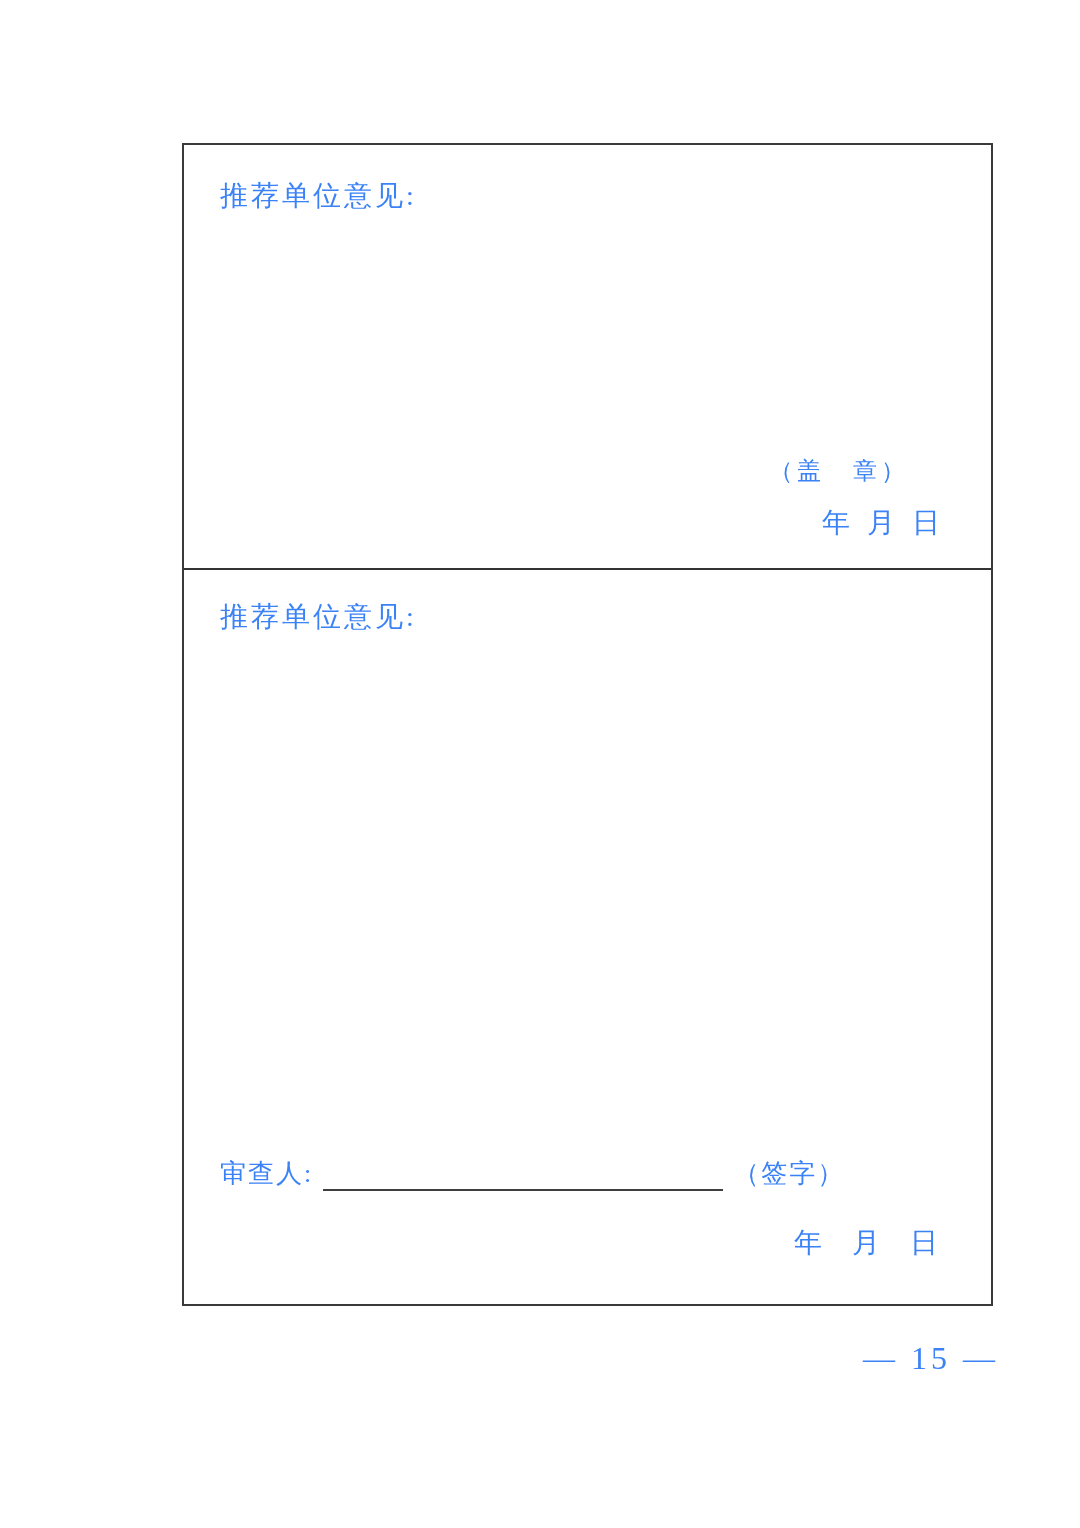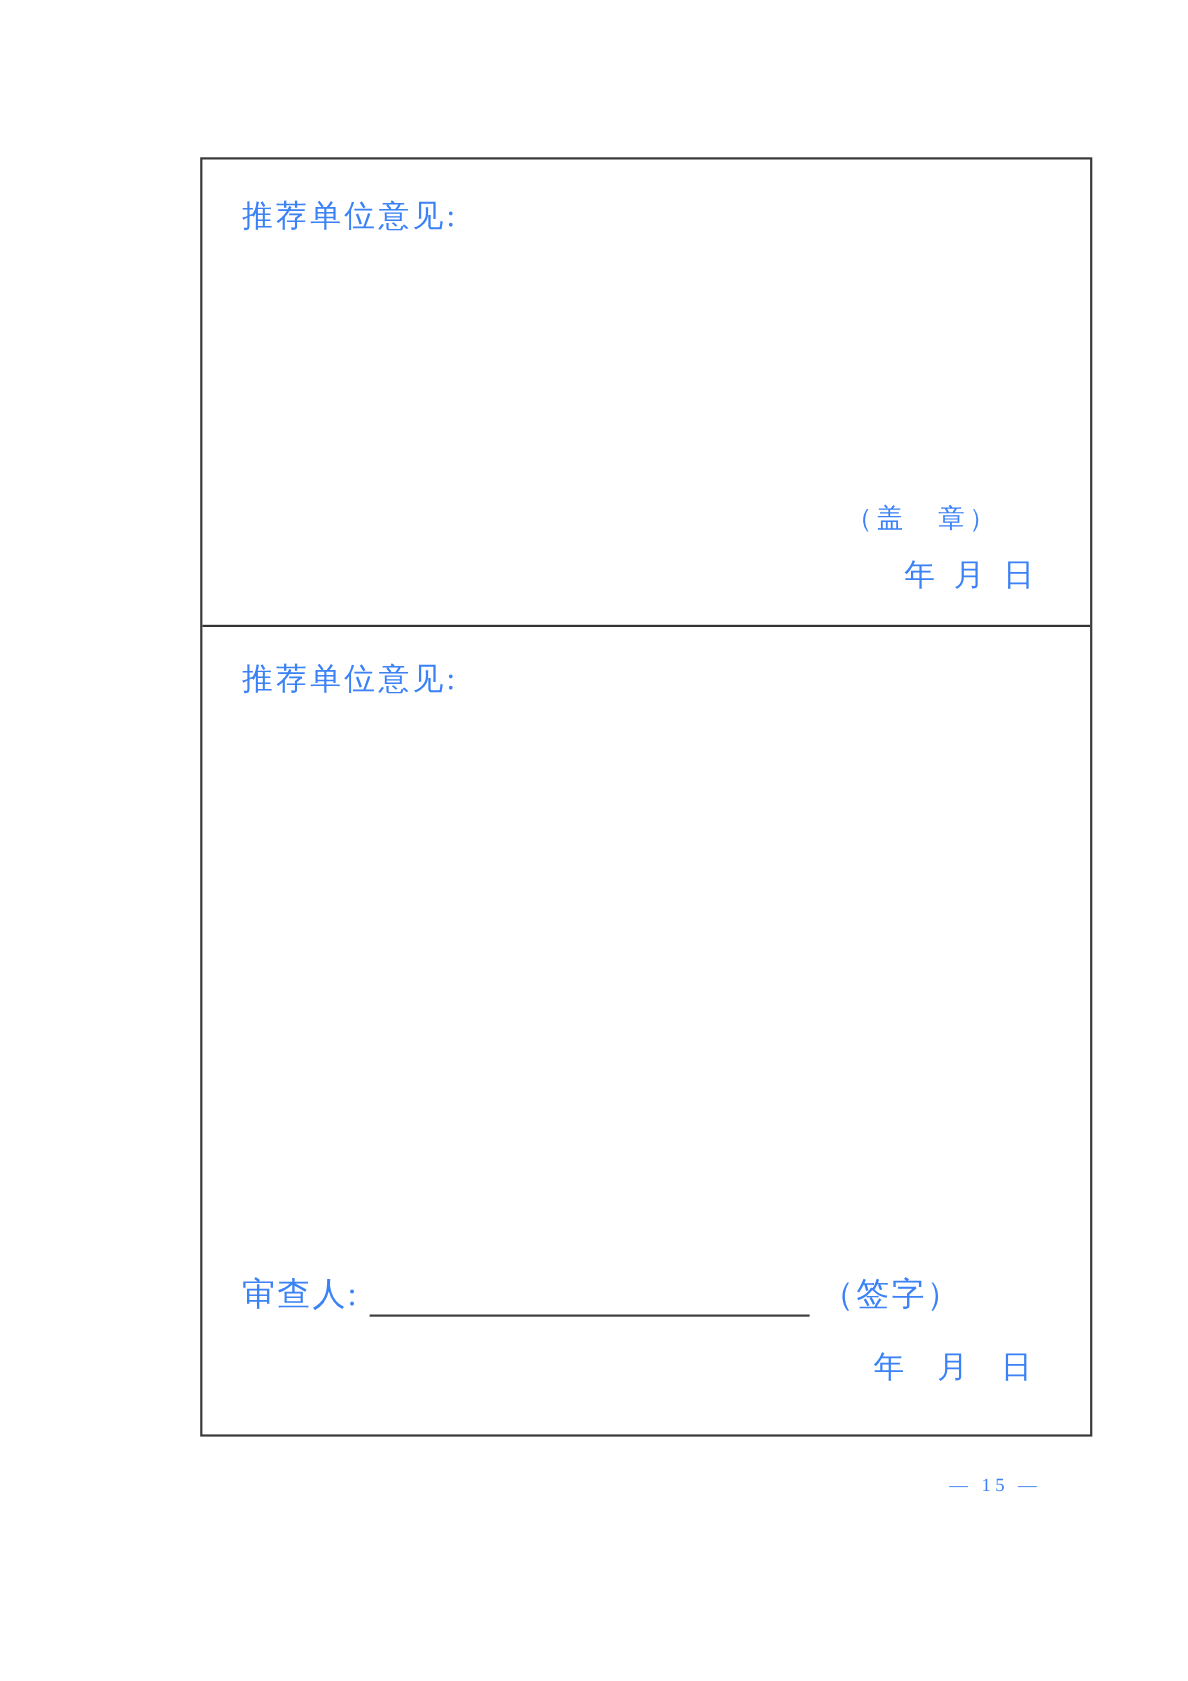--- a/index.html
+++ b/index.html
@@ -67,42 +67,42 @@
     left: 610px;
     top: 654px;
     gap: 30px;
   }
   .sign-row {
     position: absolute;
     left: 36px;
     top: 586px;
     display: flex;
     align-items: flex-end;
-    font-size: 30px;
+    font-size: 26px;
     white-space: nowrap;
   }
   .reviewer-label { letter-spacing: 2px; }
   .sig-blank {
     display: inline-block;
     width: 400px;
     height: 32px;
     margin-left: 10px;
     border-bottom: 2px solid #3f3f3f;
     font-size: 28px;
     text-align: center;
   }
   .sign-label {
     margin-left: 10px;
     letter-spacing: 2px;
   }
   .page-number {
     position: absolute;
     left: 815px;
     top: 1340px;
-    font-size: 17px;
+    font-size: 32px;
     letter-spacing: 4px;
     white-space: nowrap;
   }
 </style>
 </head>
 <body>
 
 <div class="page">
   <div class="form-box">
 

